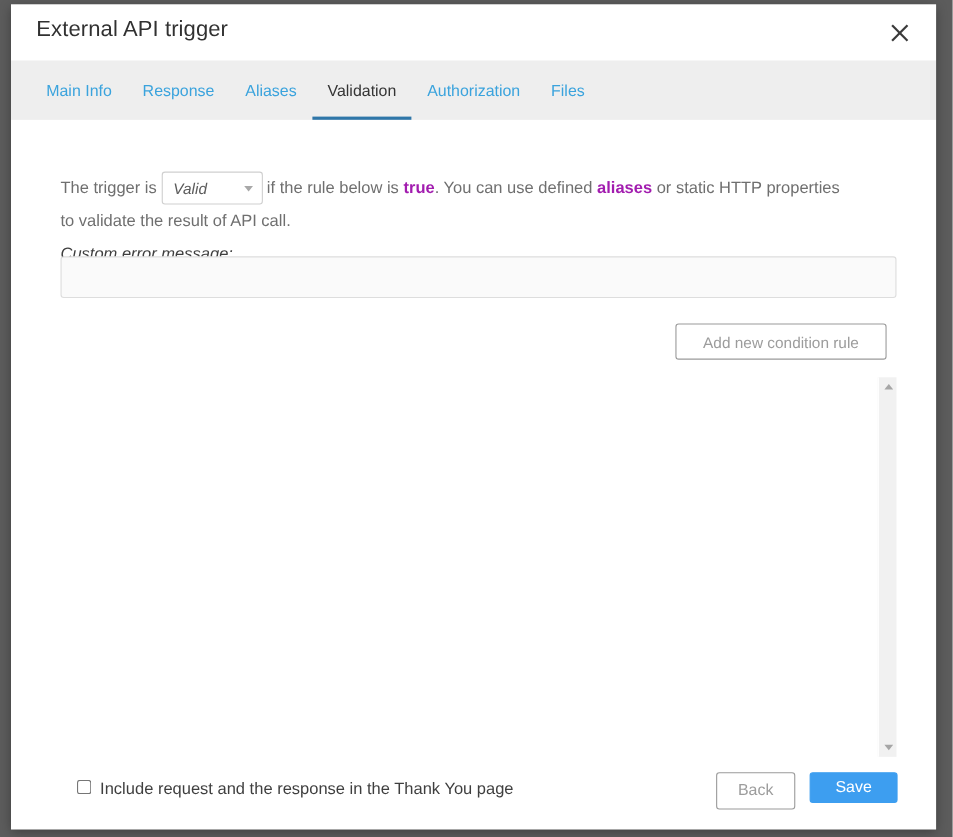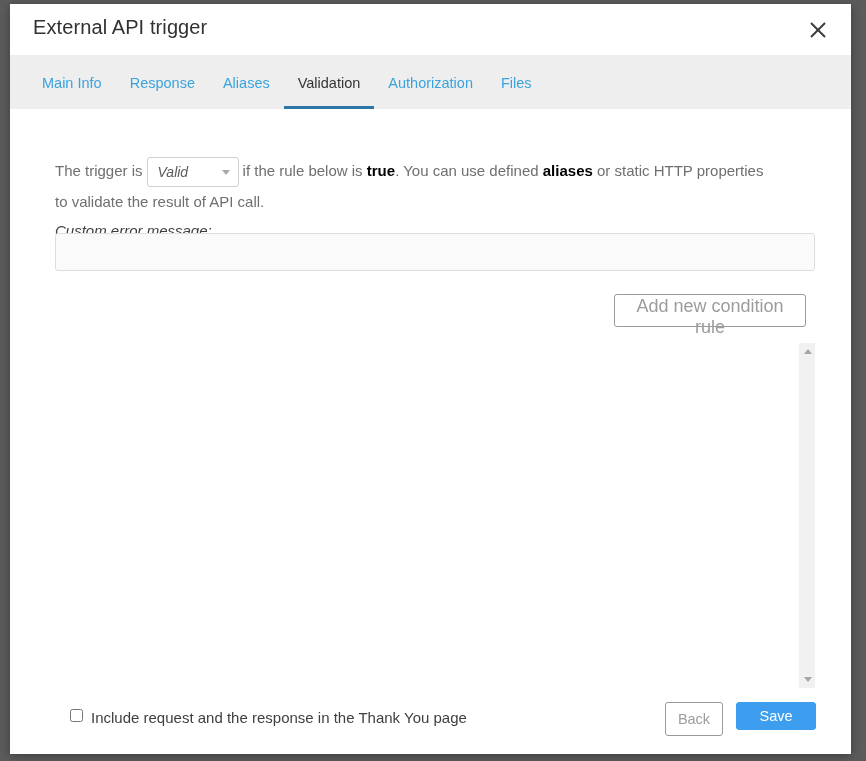--- a/index.html
+++ b/index.html
@@ -93,21 +93,21 @@
 
   .intro {
     position: absolute;
     left: 45px;
     top: 47px;
     width: 725px;
     font-size: 15px;
     line-height: 30px;
     color: #6f6f6f;
   }
-  .intro b { color: #000000; font-weight: bold; text-align: center; }
+  .intro b { color: #a21caf; font-weight: bold; text-align: center; }
 
   .select-box {
     display: inline-block;
     position: relative;
     width: 92px;
     height: 30px;
     vertical-align: middle;
     margin: 0 4px;
     border: 1px solid #cfcfcf;
     border-radius: 3px;
@@ -161,21 +161,21 @@
   .add-rule-btn {
     position: absolute;
     left: 604px;
     top: 185px;
     width: 192px;
     height: 33px;
     background: #ffffff;
     border: 1px solid #9a9a9a;
     border-radius: 3px;
     font-family: "Liberation Sans", sans-serif;
-    font-size: 18px;
+    font-size: 14px;
     color: #9c9c9c;
     cursor: pointer;
   }
 
   
   .rules-pane {
     position: absolute;
     left: 45px;
     top: 234px;
     width: 760px;
@@ -244,21 +244,21 @@
   .footer-check label { cursor: pointer; }
 
   .footer-btns {
     position: absolute;
     right: 35px;
     top: 593px;
     display: flex;
     gap: 13px;
   }
   .btn-back {
-    width: 58px;
+    width: 72px;
     height: 34px;
     background: #ffffff;
     border: 1px solid #9a9a9a;
     border-radius: 3px;
     font-family: "Liberation Sans", sans-serif;
     font-size: 14.5px;
     color: #9c9c9c;
     cursor: pointer;
   }
   .btn-save {

